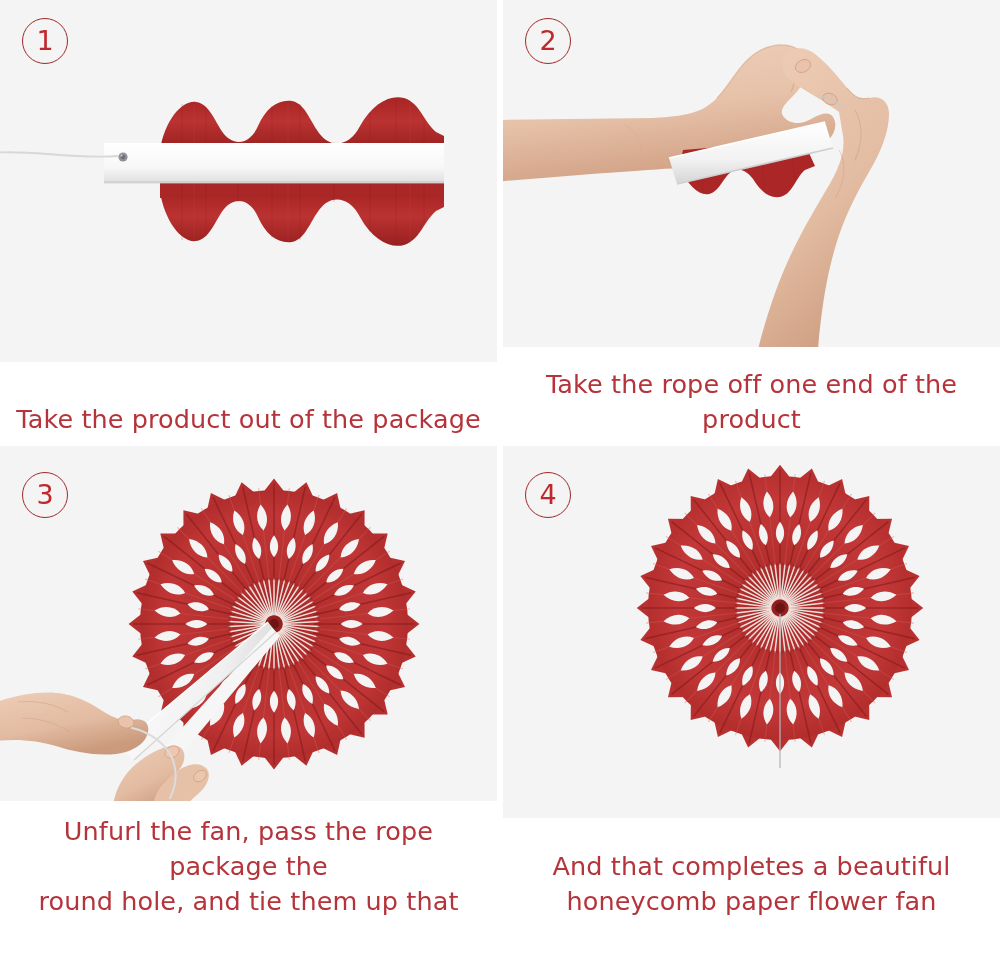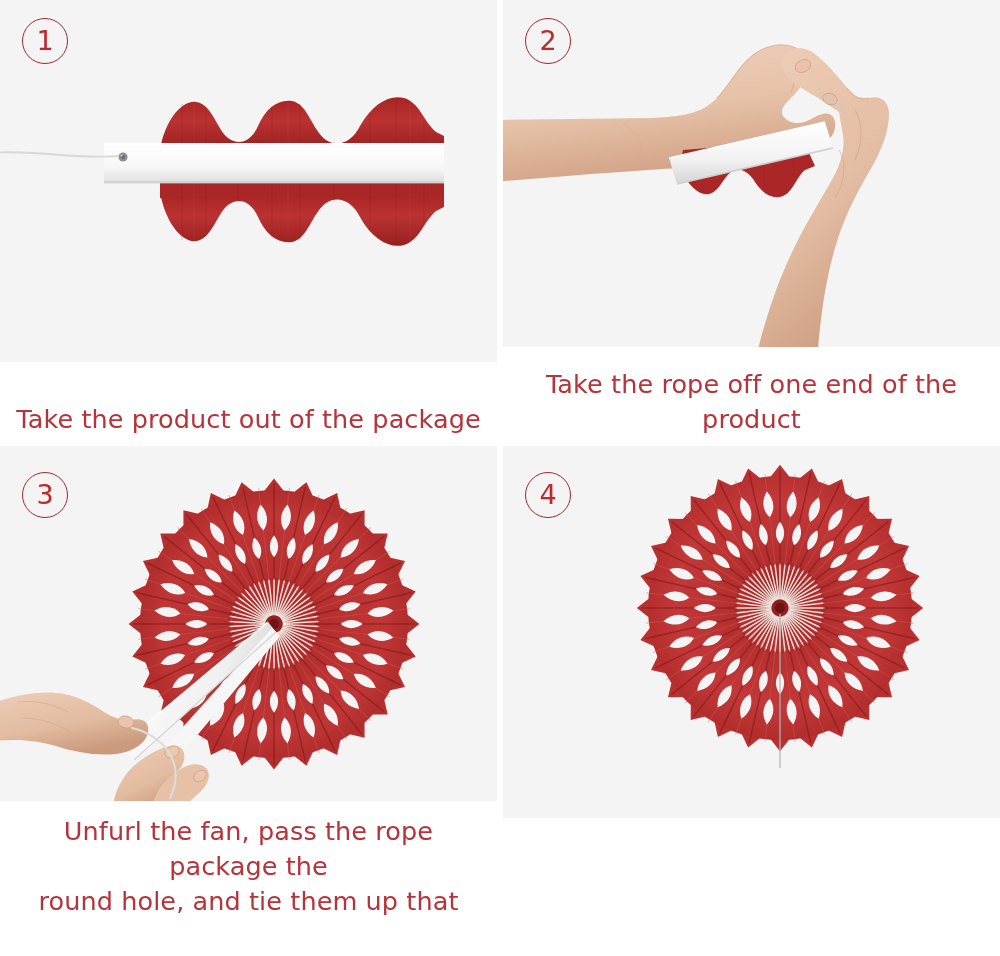--- a/index.html
+++ b/index.html
@@ -913,16 +913,22 @@
                 <line x1="-2.1" y1="-9.0" x2="-9.8" y2="-43.1" stroke="#f6efe9" stroke-width="1.5" opacity="0.92" stroke-linecap="round"></line>
                 <line x1="-1.0" y1="-9.2" x2="-5.0" y2="-43.9" stroke="#f6efe9" stroke-width="1.5" opacity="0.92" stroke-linecap="round"></line>
                 <circle r="44.2" fill="none" stroke="#9b2020" stroke-width="2" opacity="0.5"></circle>
               </g>
             <circle r="5" fill="#6b1414"></circle>
           </g>
 
           <path d="M277 168 L 277 322" stroke="#b9b9b9" stroke-width="1.3" fill="none"></path>
         </svg>
       </div>
+      <div class="caption">
+        <span>
+          <span>And that completes a beautiful</span>
+          <span>honeycomb paper flower fan</span>
+        </span>
+      </div>
     </div>
 
   </div>
 </div>
 
 </body></html>

